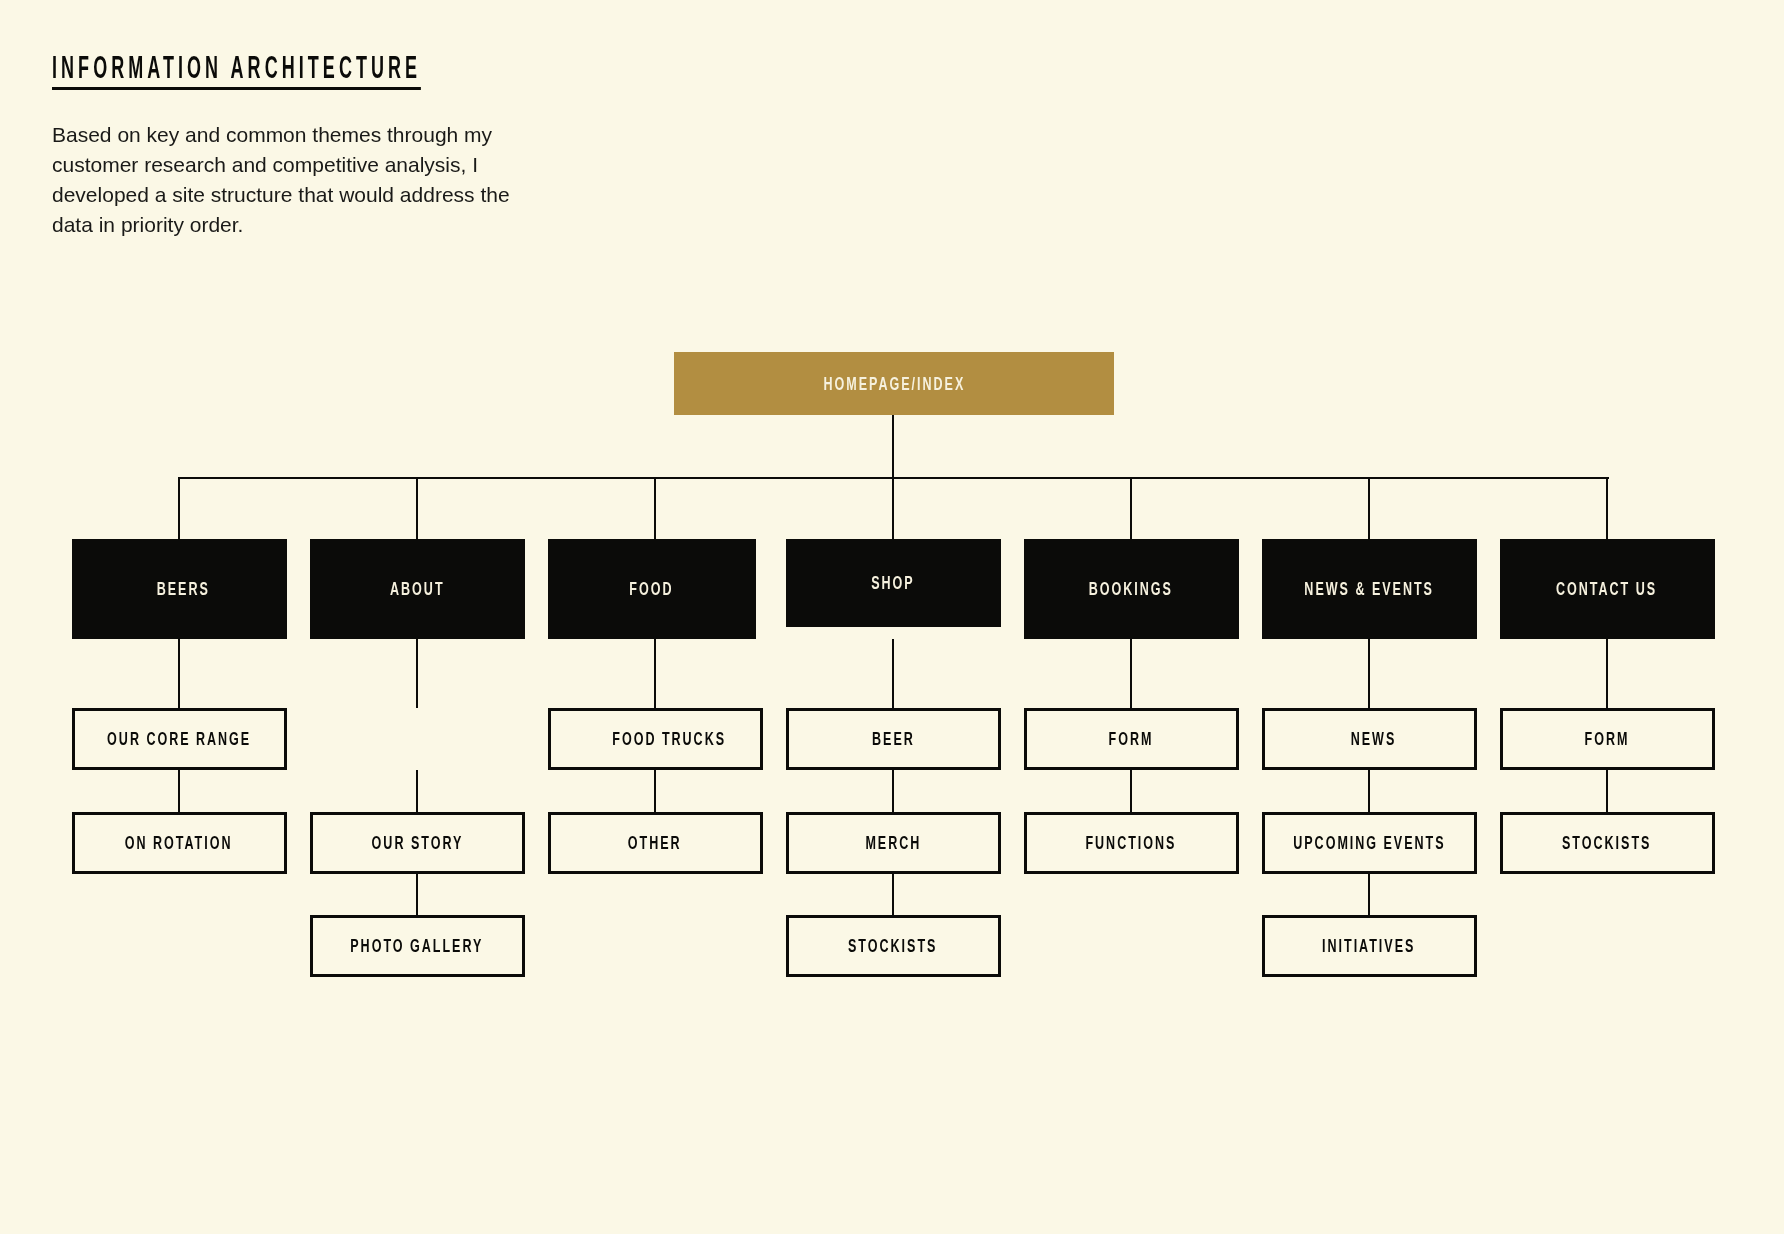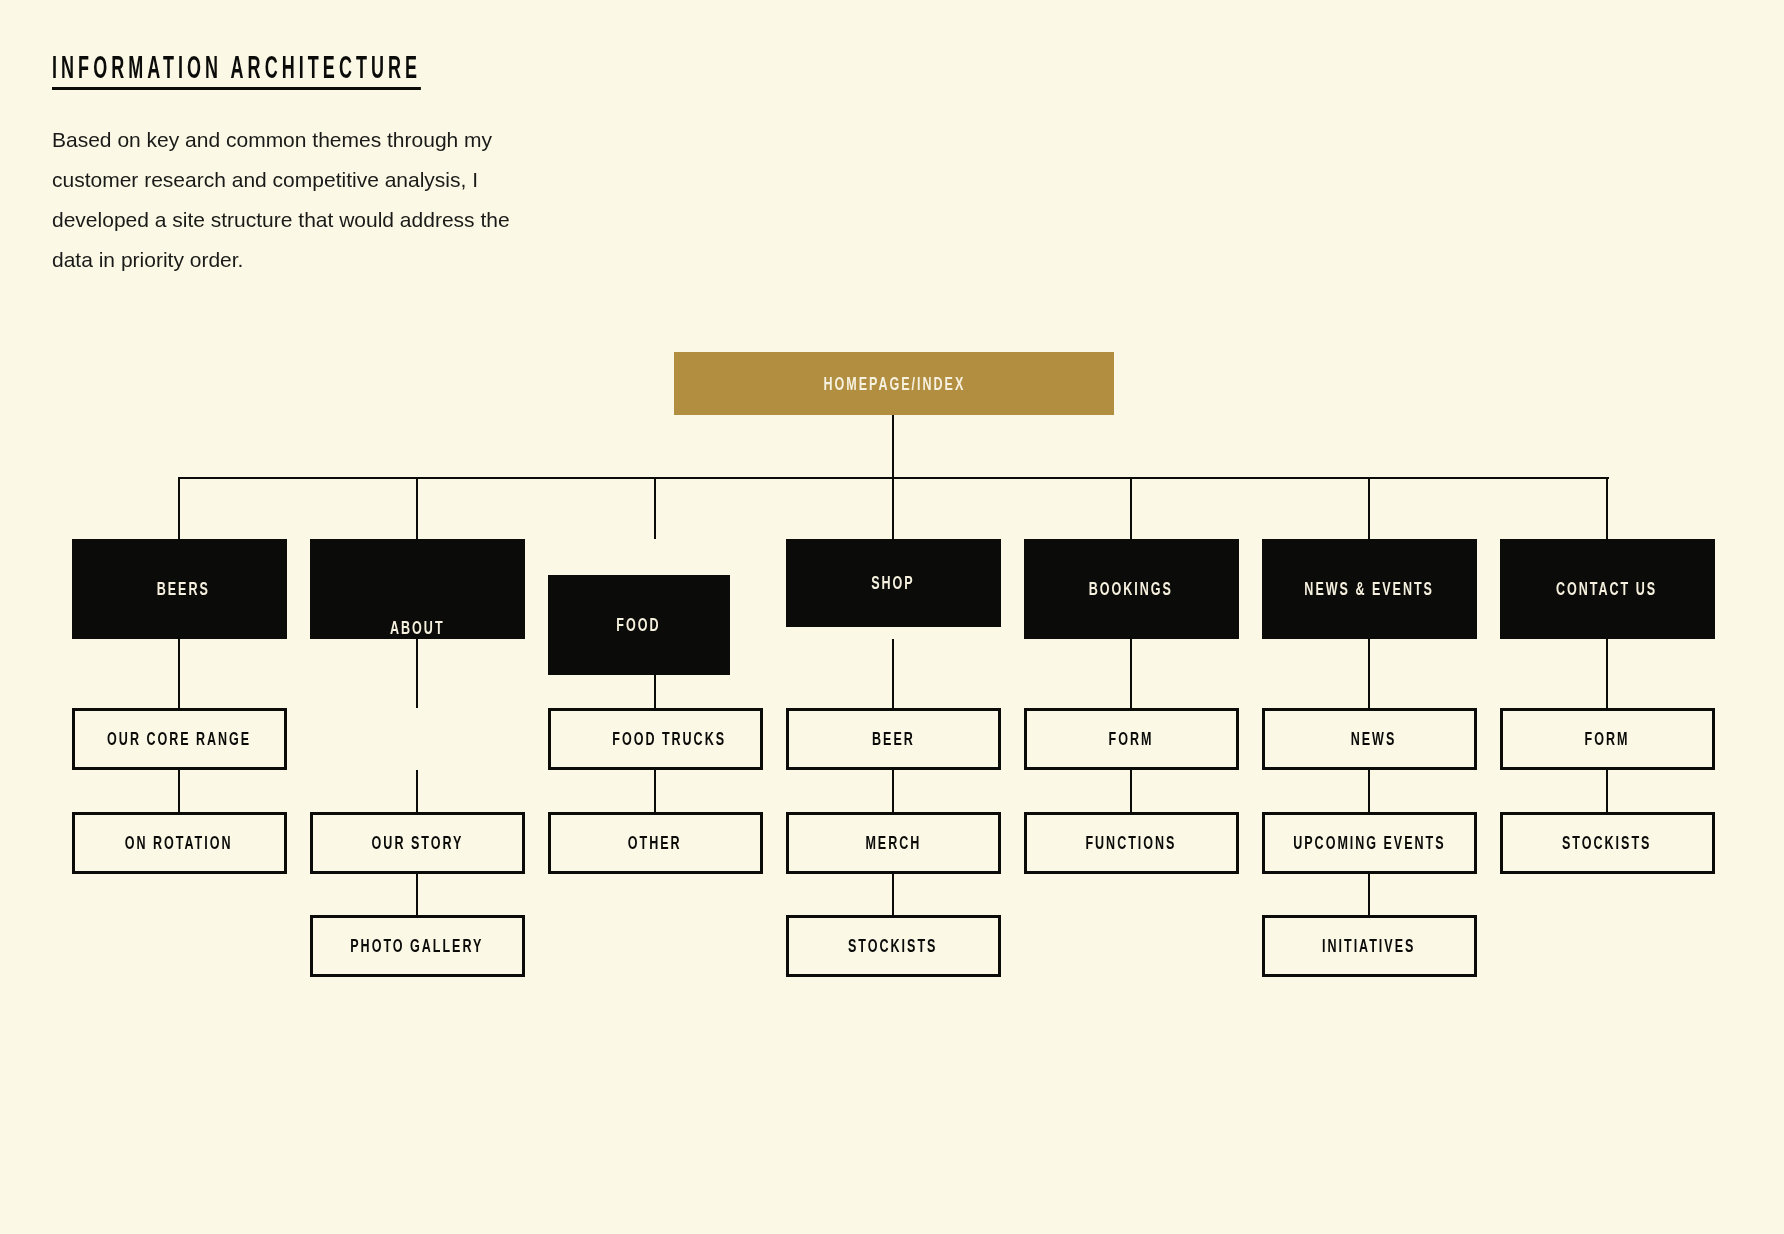--- a/index.html
+++ b/index.html
@@ -33,21 +33,21 @@
     transform: scaleX(0.58);
     transform-origin: left center;
     white-space: nowrap;
     border-bottom: 3px solid var(--ink);
     padding-bottom: 4px;
   }
   .intro {
     margin: 30px 0 12px 0;
     width: 480px;
     font-size: 21px;
-    line-height: 40px;
+    line-height: 30px;
     color: var(--body-text);
   }
   .diagram {
     position: absolute;
     left: 0; top: 0;
     width: 1784px; height: 1234px;
   }
   .node {
     position: absolute;
     display: flex;
@@ -101,34 +101,34 @@
     </div>
     <div class="line" style="left: 178px; top: 639px; width: 2px; height: 69px;"></div>
     <div class="node child" style="left: 71.5px; top: 708px; width: 215px; height: 62px;">
       <span class="label">OUR CORE RANGE</span>
     </div>
     <div class="line" style="left: 178px; top: 770px; width: 2px; height: 42px;"></div>
     <div class="node child" style="left: 71.5px; top: 812px; width: 215px; height: 62px;">
       <span class="label">ON ROTATION</span>
     </div>
     <div class="line" style="left: 416px; top: 477px; width: 2px; height: 62px;"></div>
-    <div class="node primary" style="left: 309.5px; top: 539px; width: 215px; height: 100px; align-items: flex-end;">
+    <div class="node primary" style="left: 309.5px; top: 539px; width: 215px; height: 100px;">
       <span class="label">ABOUT</span>
     </div>
     <div class="line" style="left: 416px; top: 639px; width: 2px; height: 69px;"></div>
     <div class="line" style="left: 416px; top: 770px; width: 2px; height: 42px;"></div>
     <div class="node child" style="left: 309.5px; top: 812px; width: 215px; height: 62px;">
       <span class="label">OUR STORY</span>
     </div>
     <div class="line" style="left: 416px; top: 874px; width: 2px; height: 41px;"></div>
     <div class="node child" style="left: 309.5px; top: 915px; width: 215px; height: 62px;">
       <span class="label">PHOTO GALLERY</span>
     </div>
     <div class="line" style="left: 654px; top: 477px; width: 2px; height: 62px;"></div>
-    <div class="node primary" style="left: 547.5px; top: 539px; width: 182px; height: 100px; margin-top: 36px;">
+    <div class="node primary" style="left: 547.5px; top: 539px; width: 208px; height: 100px;">
       <span class="label">FOOD</span>
     </div>
     <div class="line" style="left: 654px; top: 639px; width: 2px; height: 69px;"></div>
     <div class="node child" style="left: 547.5px; top: 708px; width: 215px; height: 62px; padding-left: 28px;">
       <span class="label">FOOD TRUCKS</span>
     </div>
     <div class="line" style="left: 654px; top: 770px; width: 2px; height: 42px;"></div>
     <div class="node child" style="left: 547.5px; top: 812px; width: 215px; height: 62px;">
       <span class="label">OTHER</span>
     </div>

